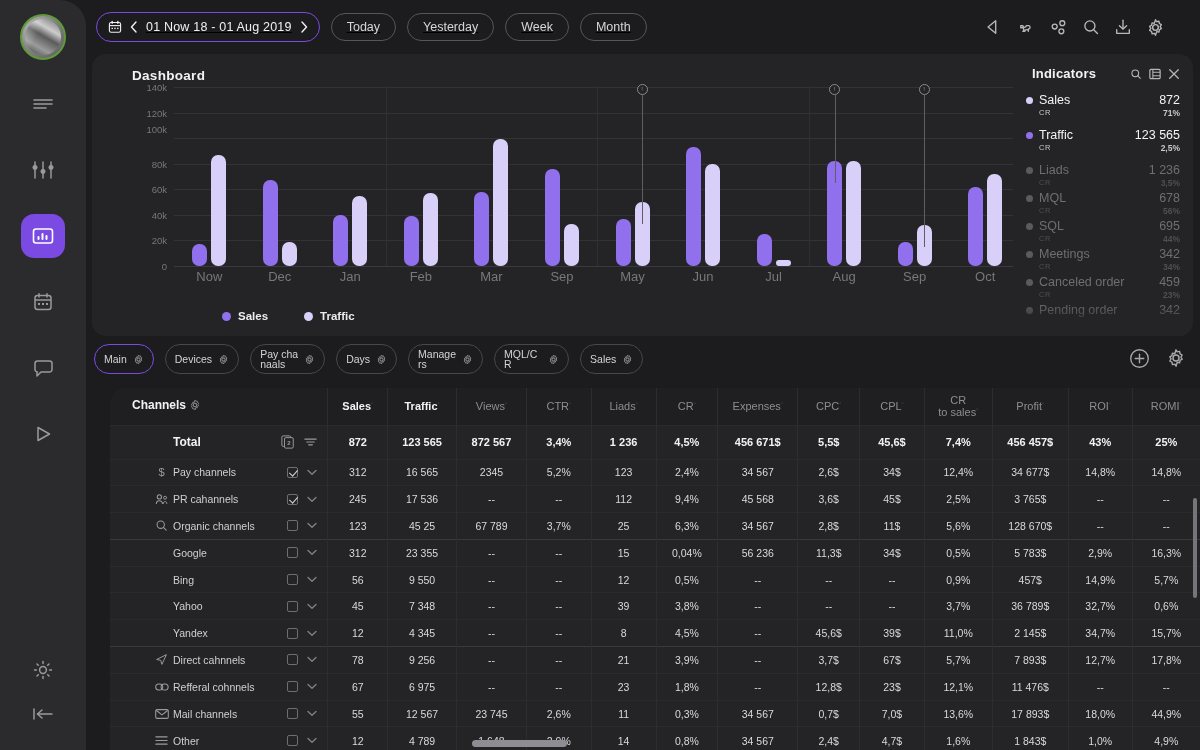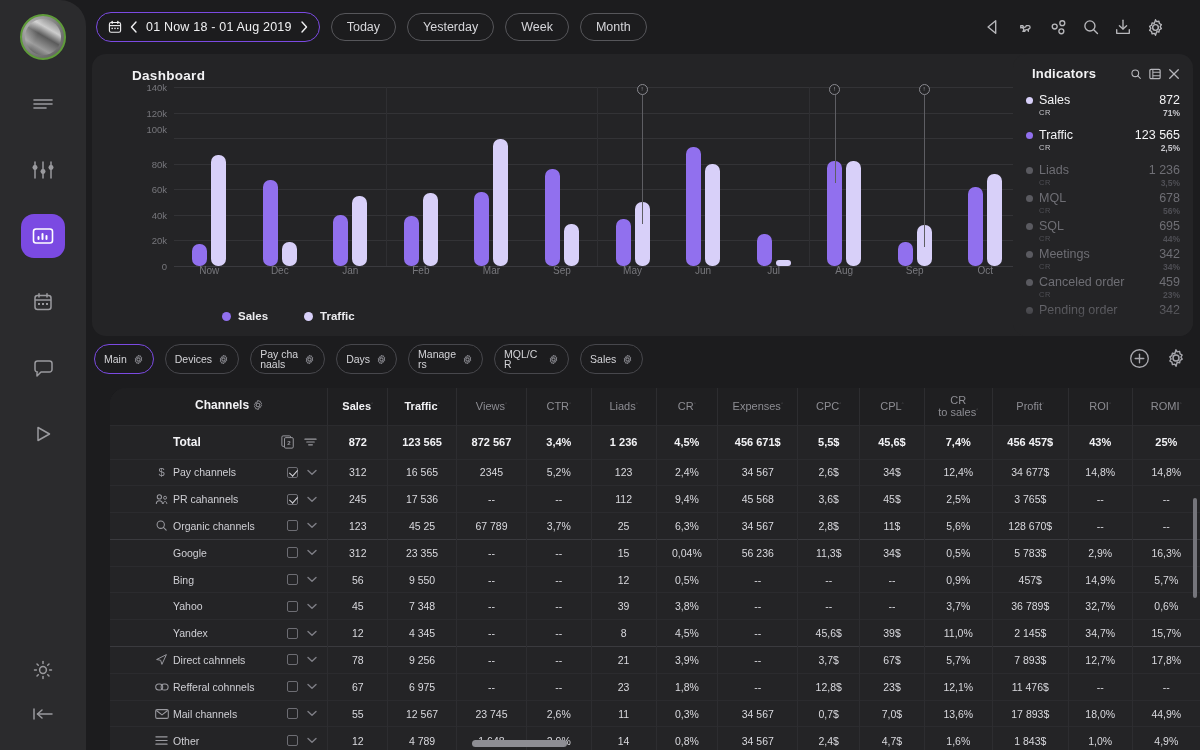--- a/index.html
+++ b/index.html
@@ -36,21 +36,21 @@
     color: #9a9a9e; cursor: pointer;
   }
   .side-icon.active {
     background: #7b4ae2; border-radius: 13px; color: #fff;
   }
   .side-icon svg { display: block; }
 
   
   #topbar {
     position: absolute; left: 86px; top: 0; right: 15px; height: 54px;
-    display: flex; align-items: center; padding: 0 20px 0 10px;
+    display: flex; align-items: center; padding: 0 20px 0 10px; text-decoration: underline;
   }
   .daterange {
     display: flex; align-items: center; gap: 8px;
     height: 30px; padding: 0 11px;
     border: 1px solid #7b4ae2; border-radius: 16px;
     color: #f0f0f2; font-size: 12.5px; letter-spacing: .2px;
   }
   .daterange svg { display:block; }
   .pill {
     height: 28px; padding: 0 15px; margin-left: 11px;
@@ -83,22 +83,22 @@
   .ylab {
     position: absolute; right: 100%; margin-right: 7px;
     transform: translateY(-50%);
     color: #77777c; font-size: 9.5px; white-space: nowrap;
   }
   .grp { position: absolute; bottom: 22px; display: flex; align-items: flex-end; gap: 4px; }
   .bar { width: 15px; border-radius: 7px; }
   .bar.sales { background: #9170ee; }
   .bar.traffic { background: #d8d0f9; }
   .xlab {
-    position: absolute; bottom: 12px; transform: translateX(-50%);
-    color: #77777c; font-size: 10px; margin-top: 36px;
+    position: absolute; bottom: 4px; transform: translateX(-50%);
+    color: #77777c; font-size: 13px; margin-top: 36px;
   }
   .marker { position: absolute; width: 1px; background: #5e5e63; }
   .marker .knob {
     position: absolute; top: -11px; left: -5.5px;
     width: 11px; height: 11px; border-radius: 50%;
     border: 1px solid #8a8a90; background: #242426;
     color: #9a9aa0; font-size: 6px; line-height: 9px; text-align: center;
   }
   #legend {
     position: absolute; left: 130px; bottom: 14px; display: flex; gap: 36px; align-items: center;
@@ -159,21 +159,21 @@
   }
   table { border-collapse: collapse; width: 100%; table-layout: fixed; }
   th, td { padding: 0; height: 26.8px; font-size: 10.5px; }
   thead th {
     height: 37px; color: #8d8d93; font-size: 11px; font-weight: normal;
     vertical-align: middle; text-align: center;
     border-right: 1px solid #2d2d30; background: #1f1f21;
   }
   thead th.bright { color: #f2f2f5; font-weight: bold; }
   thead th:last-child { border-right: none; }
-  thead th.ch { text-align: center; padding-left: 22px; color: #f2f2f5; font-weight: bold; font-size: 12px; }
+  thead th.ch { text-align: left; padding-left: 22px; color: #f2f2f5; font-weight: bold; font-size: 12px; }
   .sup { font-size: 6px; vertical-align: super; color: #6c6c72; }
   tbody td {
     text-align: center; color: #d9d9de;
     border-right: 1px solid #2d2d30; border-top: 1px solid #2b2b2e;
   }
   tbody td:last-child { border-right: none; }
   tbody tr.total td { height: 34px; color: #f2f2f5; font-weight: bold; font-size: 11px; background: #242426; }
   tbody td.ch { text-align: left; padding-left: 22px; position: relative; }
   tbody tr.total td.ch { font-size: 12px; }
   .chcell { display: flex; align-items: center; height: 100%; margin-left: 23px; }

